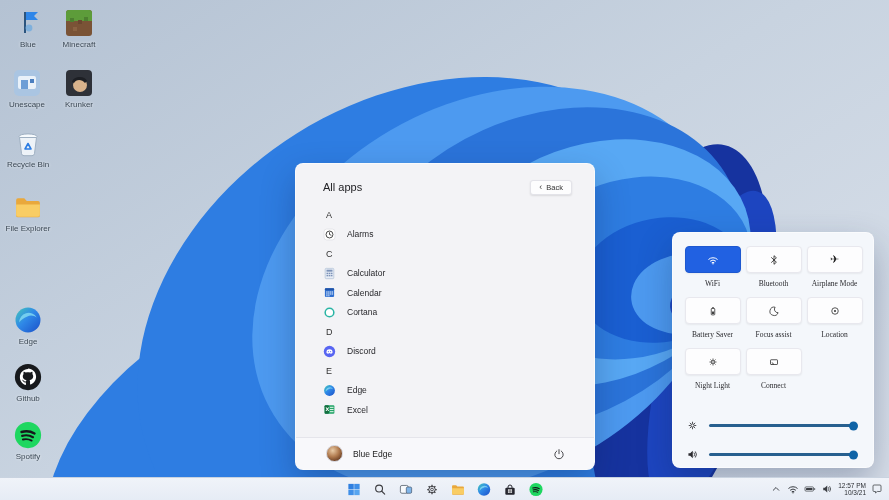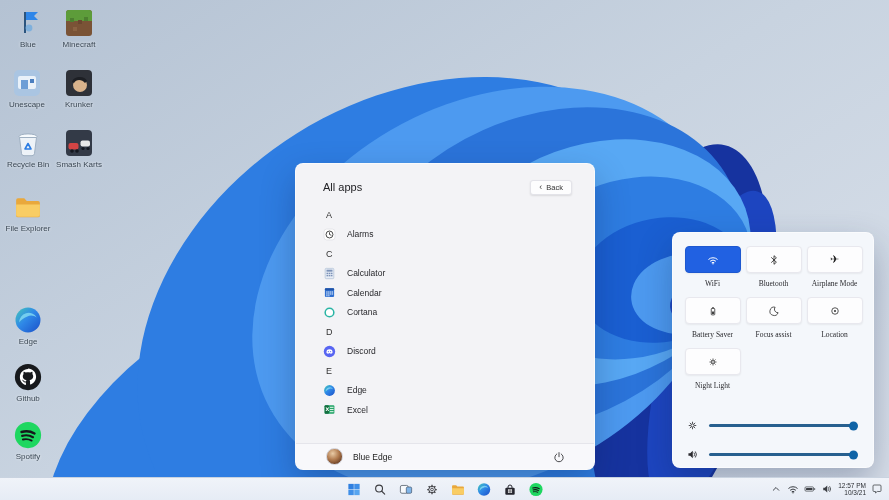--- a/index.html
+++ b/index.html
@@ -22,21 +22,21 @@
   .back-btn{position:absolute;right:22px;top:16px;display:flex;align-items:center;gap:4px;
     background:#fdfdfe;border:1px solid #e3e3e9;border-radius:3px;padding:2px 8px;font-size:7.5px;
     color:#333;box-shadow:0 1px 2px rgba(0,0,0,.10);font-family:inherit;cursor:pointer;}
   .back-btn .chev{font-size:9px;line-height:7px;color:#444;}
   .applist{position:absolute;top:41px;left:0;right:0;bottom:30px;overflow:hidden;padding-left:27px;}
   .sec-row{display:flex;align-items:center;height:19.5px;font-size:9px;color:#333;padding-left:3px;}
   .app-row{display:flex;align-items:center;gap:11px;height:19.5px;}
   .app-row .aicon{width:13px;height:13px;flex:0 0 13px;}
   .app-row .aicon svg{width:13px;height:13px;display:block;}
   .app-row .alabel{font-size:8.5px;color:#28282c;}
-  .sm-footer{position:absolute;left:0;right:0;bottom:0;height:26px;background:#f8f8fb;
+  .sm-footer{position:absolute;left:0;right:0;bottom:0;height:32px;background:#f8f8fb;
     border-top:1px solid #e5e5eb;display:flex;align-items:center;padding:0 26px 0 30px;box-sizing:border-box;}
   .avatar{width:15px;height:15px;border-radius:50%;margin-right:10px;border:0.5px solid #cfcfd6;
     background:radial-gradient(circle at 38% 30%,#e9cba6 0%,#b07a4e 45%,#6a3f24 80%,#3c2414 100%);}
   .uname{font-size:8.5px;color:#222;flex:1;}
   .power-btn{background:none;border:none;padding:0;cursor:pointer;width:16px;height:16px;}
   .power-btn svg{width:14px;height:14px;display:block;}
 
   
   .quicksettings{position:absolute;left:672px;top:232px;width:202px;height:236px;background:#f4f7fb;
     border:1px solid rgba(255,255,255,.55);border-radius:8px;box-shadow:0 14px 34px rgba(18,38,80,.30);
@@ -209,34 +209,20 @@
   <div class="dicon" style="left:5px;top:128px">
     <div class="ic">
       <svg viewBox="0 0 30 30">
           <ellipse cx="15" cy="8.5" rx="9" ry="2.6" fill="#f6fafd" stroke="#9fb0c2" stroke-width="1"></ellipse>
       <path d="M6.5 9.5 h17 l-2 16 a2.5 2.5 0 0 1 -2.5 2.2 h-8 a2.5 2.5 0 0 1 -2.5 -2.2 Z" fill="#eef3f8" stroke="#9fb0c2" stroke-width="1"></path>
       <path d="M12 21 l3-5.5 3 5.5 Z" fill="none" stroke="#2e7ee3" stroke-width="1.6" stroke-linejoin="round"></path>
         </svg>
     </div>
     <div class="lbl">Recycle Bin</div>
   </div>
-  <div class="dicon" style="left:56px;top:128px">
-    <div class="ic">
-      <svg viewBox="0 0 30 30">
-          <rect x="2" y="2" width="26" height="26" rx="4" fill="#333a47"></rect>
-      <rect x="4.5" y="15" width="10" height="6.5" rx="2" fill="#d24444"></rect>
-          <rect x="16.5" y="12.5" width="9.5" height="6" rx="2" fill="#e8e8e8"></rect>
-      <circle cx="8" cy="23" r="1.8" fill="#141820"></circle>
-          <circle cx="13" cy="23" r="1.8" fill="#141820"></circle>
-      <circle cx="19" cy="20.5" r="1.6" fill="#141820"></circle>
-          <circle cx="24" cy="20.5" r="1.6" fill="#141820"></circle>
-        </svg>
-    </div>
-    <div class="lbl">Smash Karts</div>
-  </div>
   <div class="dicon" style="left:5px;top:192px">
     <div class="ic">
       <svg viewBox="0 0 24 24">
           <use href="#sym-folder"></use>
         </svg>
     </div>
     <div class="lbl">File Explorer</div>
   </div>
   <div class="dicon" style="left:5px;top:305px">
     <div class="ic">
@@ -441,20 +427,30 @@
         <div class="qs-lbl">Location</div>
       </div>
       <div class="qs-cell">
         <button class="qs-btn">
           <svg viewBox="0 0 24 24" style="color:#222">
               <use href="#sym-sun"></use>
             </svg>
         </button>
         <div class="qs-lbl">Night Light</div>
       </div>
+      <div class="qs-cell">
+        <button class="qs-btn">
+          <svg viewBox="0 0 24 24">
+              <rect x="5" y="7.5" width="14" height="9.5" rx="1.2" stroke="#222" stroke-width="1.5" fill="none"></rect>
+          <path d="M7.5 13.5 a3.5 3.5 0 0 1 3.5 3.5" stroke="#222" stroke-width="1.4" fill="none"></path>
+          <circle cx="7.8" cy="16.7" r="0.9" fill="#222"></circle>
+            </svg>
+        </button>
+        <div class="qs-lbl">Connect</div>
+      </div>
     </div>
 
     <div class="qs-sliders">
       <div class="qs-slider">
         <span class="sicon">
           <svg viewBox="0 0 24 24">
               <use href="#sym-sun"></use>
             </svg>
         </span>
         <div class="qs-track">

